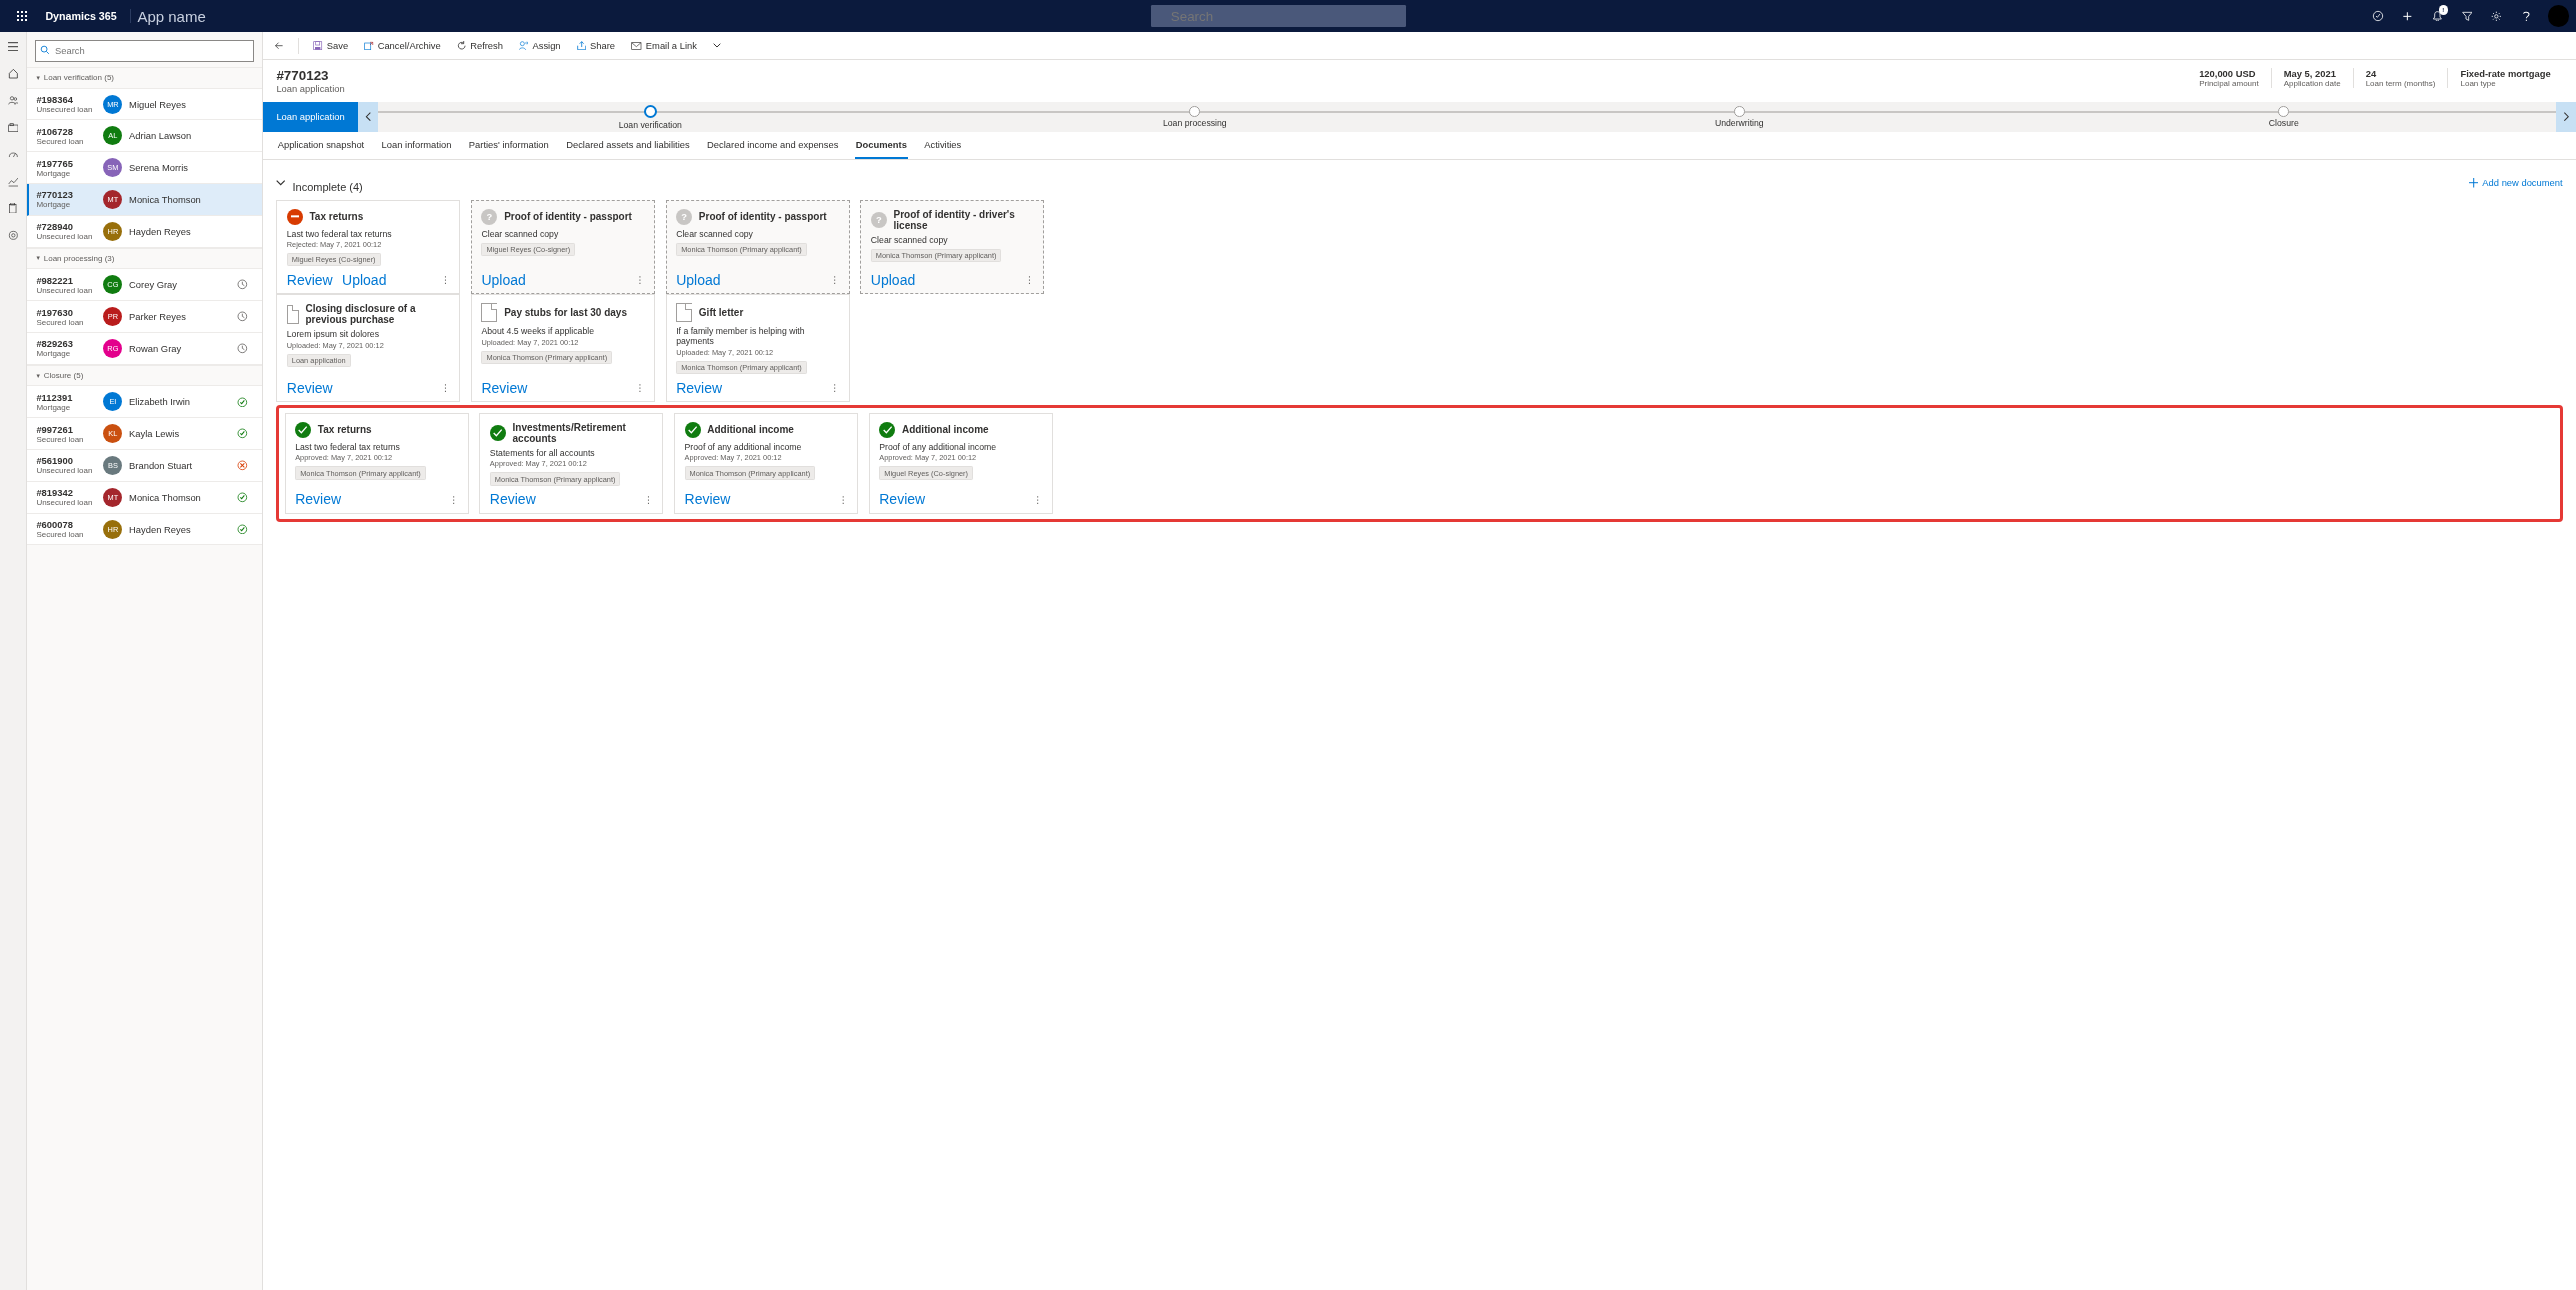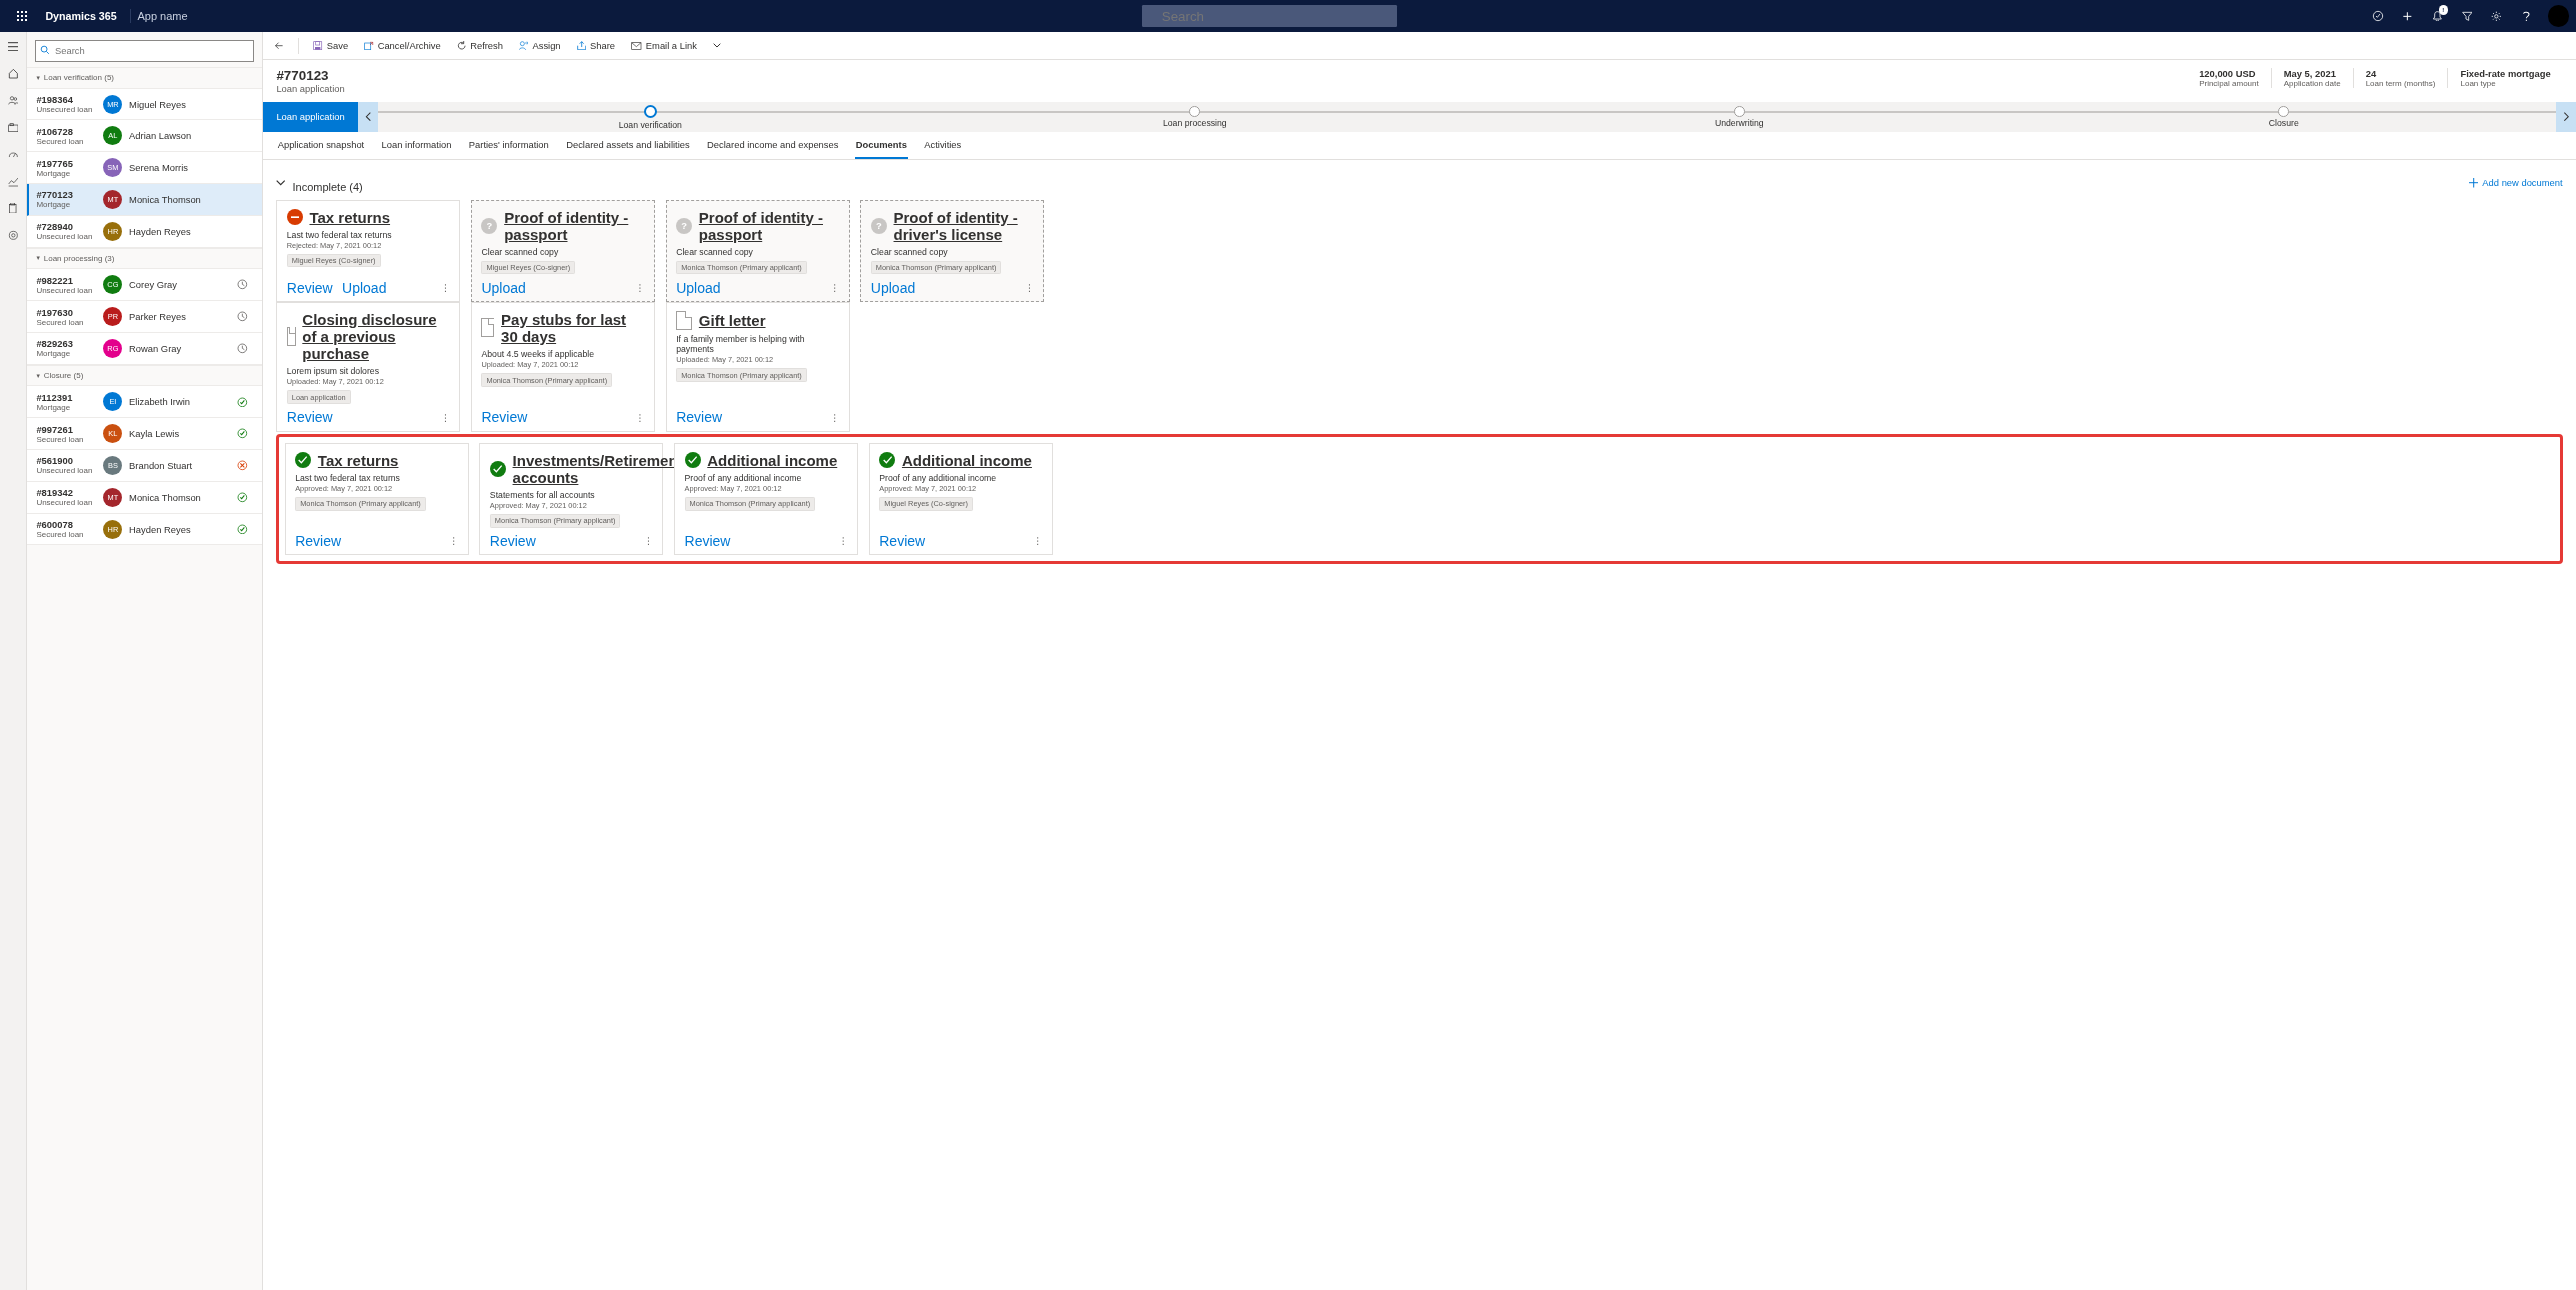--- a/index.html
+++ b/index.html
@@ -1,21 +1,21 @@
 <!DOCTYPE html>
 <html style="font-size:10.7px"><head>
 <meta charset="utf-8">
 <style>
 * { box-sizing: border-box; margin: 0; padding: 0; }
 body { font-family: "Segoe UI", -apple-system, sans-serif; font-size: 9.4px; color: #323130; background: #fff; overflow: hidden; }
 .topbar { height: 32px; background: #0b1a3d; color: #fff; display: flex; align-items: center; padding: 0 6.7px; }
 .topbar .waffle { width: 32px; display:flex; align-items:center; justify-content:center; }
 .topbar .brand { font-weight: 600; font-size: 10.7px; padding: 0 6.7px; }
 .topbar .divider { width:0.7px; height:13.4px; background:#2a3b60; margin:0 6.7px; }
-.topbar .appname { font-size: 11px; color:#c8d0e0; }
+.topbar .appname { font-size: 15px; color:#c8d0e0; }
 .topbar .spacer { flex: 1; }
 .topbar .search { width: 255px; height: 21.5px; background:#4a587a; border:none; color:#fff; padding:0 20px; border-radius:1.3px; position:relative; }
 .topbar .search-wrap { position:relative; margin-right: 13.4px; }
 .topbar .search-wrap .magnify { position:absolute; left:5.4px; top:5.4px; color:#c8d0e0; }
 .topbar .icons { display:flex; gap: 2.7px; align-items:center; }
 .topbar .icons .ib { width:27px; height:27px; display:flex; align-items:center; justify-content:center; color:#fff; cursor:pointer; position:relative; }
 .topbar .avatar { width:21.5px; height:21.5px; border-radius:50%; background:#000; margin-left:5.4px; }
 .badge { position:absolute; top:2.7px; right:2.7px; background:#fff; color:#0b1a3d; border-radius:50%; width:9.4px; height:9.4px; font-size:6px; display:flex; align-items:center; justify-content:center; font-weight:bold; }
 
 .shell { display:flex; height: calc(100vh - 32px); }
@@ -76,21 +76,21 @@
 .content { flex:1; overflow-y:auto; padding:6.7px 13.4px 13.4px; }
 .section-head { display:flex; align-items:center; gap:6.7px; padding:6.7px 0; }
 .section-head .chev { cursor:pointer; }
 .section-head .st { font-size:11px;margin-top:8px; }
 .section-head .addbtn { margin-left:auto; color:#0078d4; display:flex; align-items:center; gap:4px; cursor:pointer; font-size:9.4px; }
 
 .cards { display:flex; gap:10.7px; flex-wrap:wrap; }
 .card { width:184px; border:0.7px solid #e1dfdd; background:#fff; padding:8px 9.4px 5.4px; display:flex; flex-direction:column; min-height:87px; }
 .card.dashed { border:0.7px dashed #a19f9d; background:#faf9f8; }
 .card .ch { display:flex; align-items:center; gap:6.7px; margin-bottom:4px; }
-.card .ch .ct { font-weight:600; font-size:15px;text-decoration:underline; }
+.card .ch .ct { font-weight:600; font-size:10px; }
 .card .cd { font-size:8.7px; color:#323130; }
 .card .cm { font-size:7.4px; color:#605e5c; margin-top:1.3px; }
 .card .tag { display:inline-block; background:#edebe9; border:0.7px solid #e1dfdd; border-radius:1.3px; font-size:7.4px; padding:1.3px 4px; margin-top:4px; color:#605e5c; }
 .card .cf { margin-top:auto; display:flex; align-items:center; padding-top:5.4px; gap:9.4px; }
 .card .cf a { color:#0078d4; cursor:pointer; font-size:14px; }
 .card .cf .dots { margin-left:auto; color:#605e5c; cursor:pointer; }
 
 .circle { width:16px; height:16px; border-radius:50%; display:flex; align-items:center; justify-content:center; flex-shrink:0; }
 .circle.reject { background:#d83b01; color:#fff; }
 .circle.q { background:#c8c6c4; color:#fff; }

